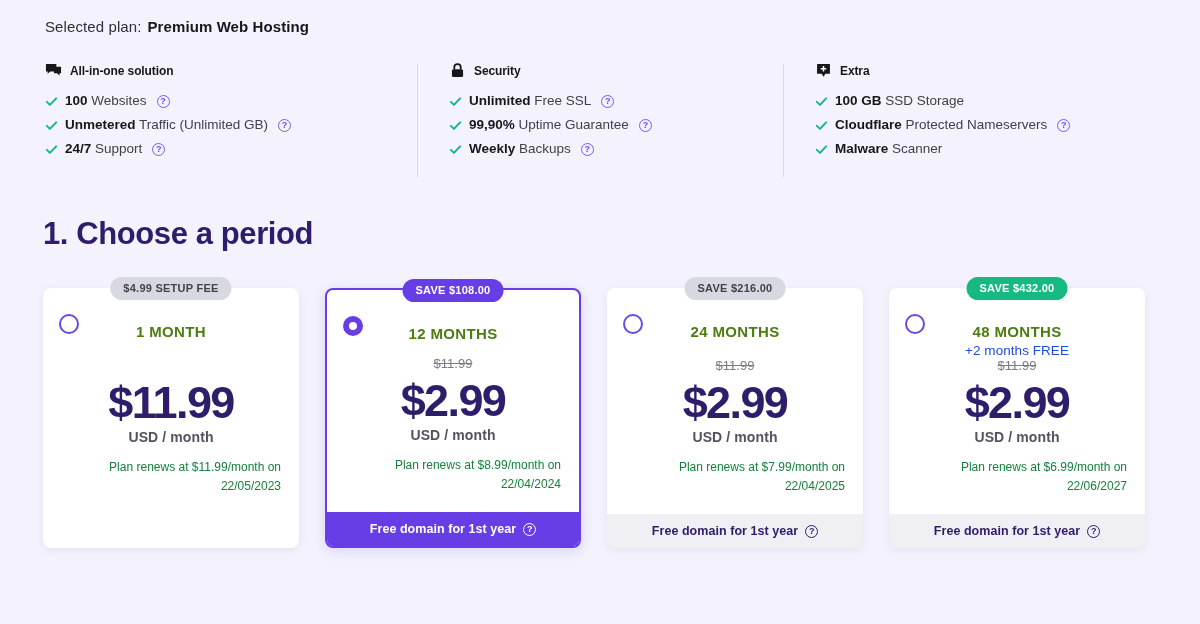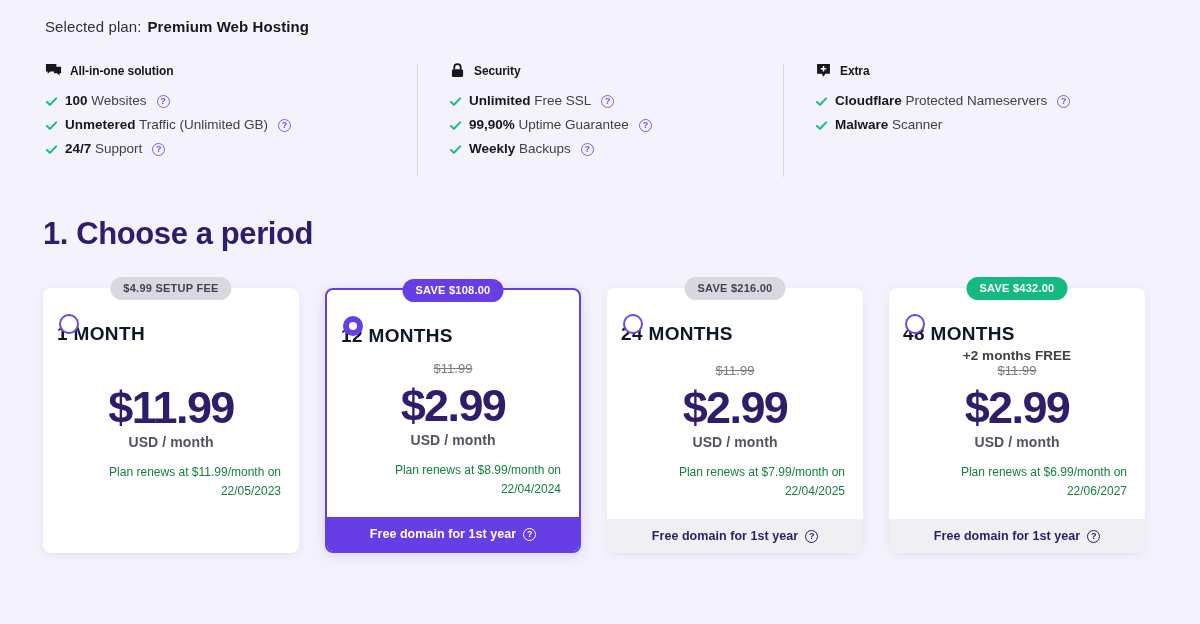--- a/index.html
+++ b/index.html
@@ -72,23 +72,23 @@
     font-size: 11px; font-weight: 700; letter-spacing: .25px; white-space: nowrap;
   }
   .badge.gray  { background: #d8d8e0; color: #42434d; }
   .badge.purple{ background: #673de6; color: #fff; }
   .badge.green { background: #16b981; color: #fff; }
 
   .radio { position: absolute; left: 16px; top: 26px; width: 20px; height: 20px; border-radius: 50%; }
   .radio.off { border: 2px solid #6b49e0; background: #fff; }
   .radio.on  { border: 6px solid #673de6; background: #fff; }
 
-  .term { font-size: 19px; font-weight: 700; color: #0f172a;
+  .term { text-align: center; font-size: 15px; font-weight: 700; color: #4d7c0f;
           letter-spacing: .35px; margin-top: 19px; }
-  .bonus { text-align: center; font-size: 13.5px; font-weight: 700; color: #404040;
+  .bonus { text-align: center; font-size: 13.5px; font-weight: 400; color: #1d4ed8;
            letter-spacing: .05px; margin-top: 3px; }
 
   .price-zone { margin-top: auto; padding-bottom: 2px; }
   .old { text-align: center; font-size: 13px; color: #7a7b85;
          text-decoration: line-through; height: 18px; }
   .price { text-align: center; font-size: 45px; font-weight: 700;
            color: #2f1c6a; letter-spacing: -1.6px; line-height: 54px; }
   .per { text-align: center; font-size: 14px; font-weight: 700; color: #52535e;
          letter-spacing: .1px; margin-top: -1px; }
   .renew { text-align: right; font-size: 12px; color: #15803d;
@@ -198,20 +198,28 @@
         <div class="fhead">
           <span>
             <svg class="fico" viewBox="0 0 18 18">
               <path fill="#16171a" d="M2.2 2.2h13.6v10.2H11L9 15.6l-2-3.2H2.2z"></path>
               <path fill="#fff" d="M8.2 4.3h1.6v2.1h2.1v1.6H9.8v2.1H8.2V8H6.1V6.4h2.1z"></path>
             </svg>
           </span>
           <span class="htxt">Extra</span>
         </div>
         <ul class="flist">
+          <li>
+            <span>
+              <svg class="chk" viewBox="0 0 14 14">
+                <path fill="none" stroke="#12b886" stroke-width="2.1" stroke-linecap="round" stroke-linejoin="round" d="M2 7.4 5.3 10.6 12 3.6"></path>
+              </svg>
+            </span>
+            <span><b>100 GB</b> <span>SSD Storage</span></span>
+          </li>
           <li>
             <span>
               <svg class="chk" viewBox="0 0 14 14">
                 <path fill="none" stroke="#12b886" stroke-width="2.1" stroke-linecap="round" stroke-linejoin="round" d="M2 7.4 5.3 10.6 12 3.6"></path>
               </svg>
             </span>
             <span><b>Cloudflare</b> <span>Protected Nameservers</span></span>
             <span class="qm">?</span>
           </li>
           <li>

